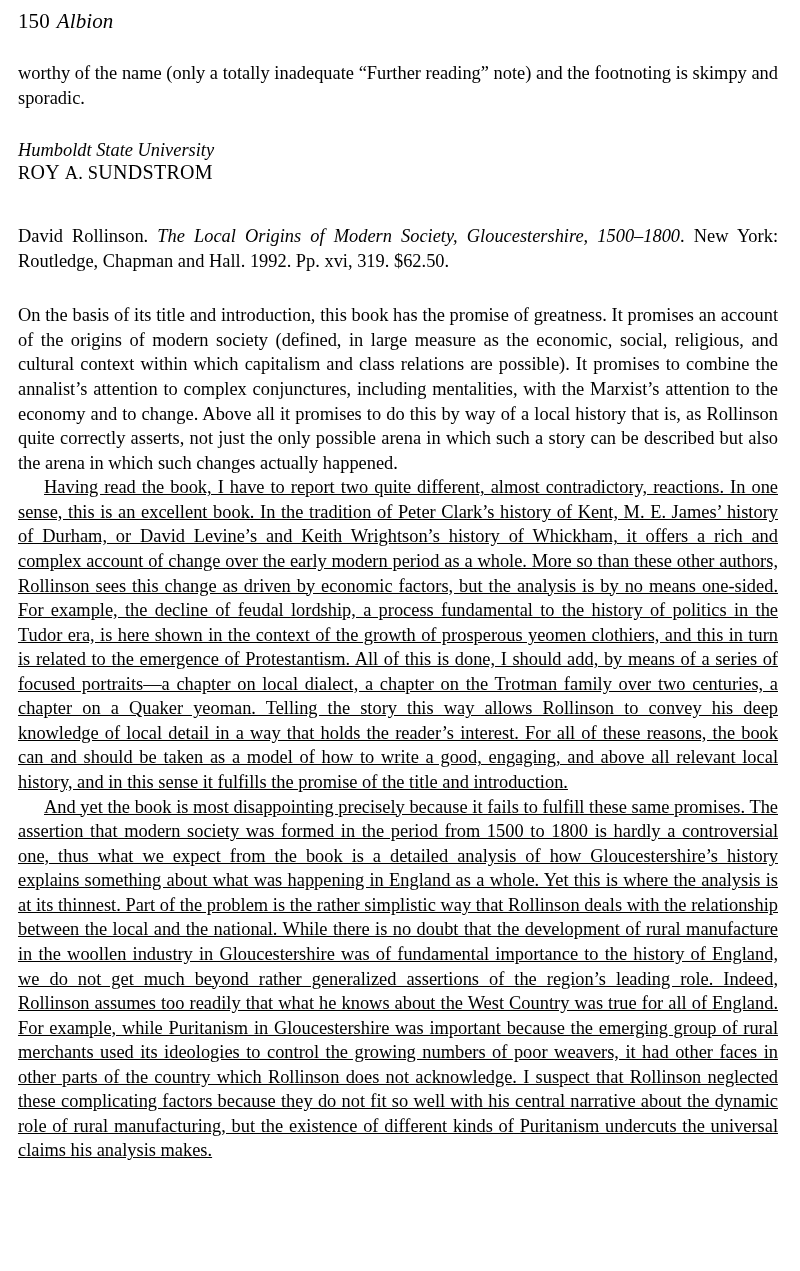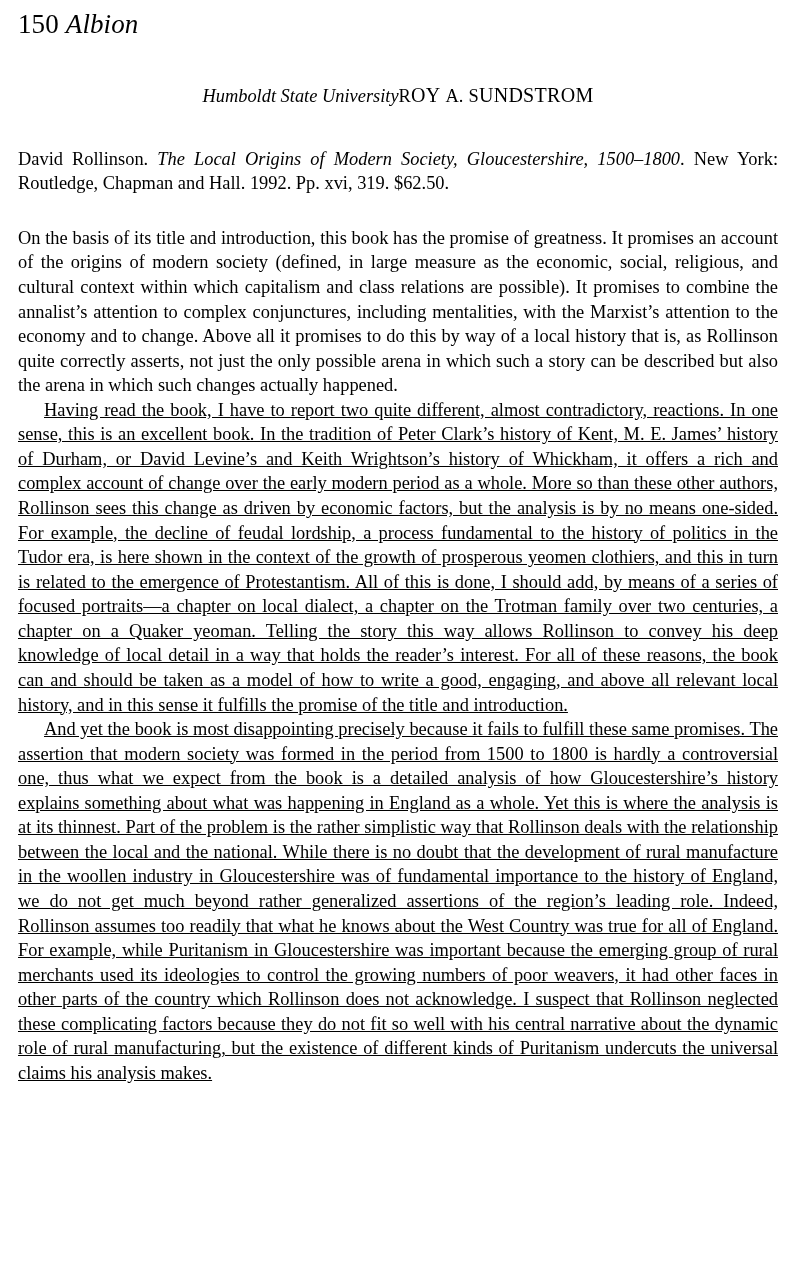--- a/index.html
+++ b/index.html
@@ -16,23 +16,23 @@
     overflow: hidden;
   }
   .page {
     position: relative;
     width: 800px;
     height: 1271px;
     box-sizing: border-box;
     padding: 10px 22px 0 18px;
   }
   .running-head {
-    font-size: 27px;
+    font-size: 21px;
     line-height: 1.1;
-    margin: 0 0 44px 0;
+    margin: 0 0 28px 0;
     letter-spacing: 0.1px;
   }
   .running-head .folio {
     font-style: normal;
   }
   .running-head .journal {
     font-style: italic;
     margin-left: 7px;
   }
   p.body-text {
@@ -45,20 +45,21 @@
   }
   p.tail-para {
     margin-bottom: 30px;
   }
   .signature-row {
     display: flex;
     align-items: baseline;
     justify-content: center;
     margin: 0 0 40px 0;
     font-size: 18.4px;
+    flex-direction: column;
   }
   .signature-affiliation {
     font-style: italic;
   }
   .signature-author {
     font-style: normal;
     letter-spacing: 0.2px;
   }
   .smallcaps-first {
     font-size: 18.4px;
@@ -86,20 +87,21 @@
 </style>
 </head>
 <body>
 
 <div class="page">
 
   <div class="running-head">
     <span class="folio">150</span><span class="journal">Albion</span>
   </div>
 
+  <p class="body-text tail-para no-indent">worthy of the name (only a totally inadequate “Further reading” note) and the footnoting is skimpy and sporadic.</p>
 
   <div class="signature-row">
     <span class="signature-affiliation">Humboldt State University</span>
     <span class="signature-author"><span class="smallcaps-first">R</span><span class="smallcaps-rest">OY</span><span class="smallcaps-first">&nbsp;</span><span class="smallcaps-first">A. </span><span class="smallcaps-first">S</span><span class="smallcaps-rest">UNDSTROM</span></span>
   </div>
 
   <p class="citation"><span>David Rollinson. </span><span class="book-title">The Local Origins of Modern Society, Gloucestershire, 1500–1800</span><span>. New York: Routledge, Chapman and Hall. 1992. Pp. xvi, 319. $62.50.</span></p>
 
   <p class="body-text no-indent">On the basis of its title and introduction, this book has the promise of greatness. It promises an account of the origins of modern society (defined, in large measure as the economic, social, religious, and cultural context within which capitalism and class relations are possible). It promises to combine the annalist’s attention to complex conjunctures, including mentalities, with the Marxist’s attention to the economy and to change. Above all it promises to do this by way of a local history that is, as Rollinson quite correctly asserts, not just the only possible arena in which such a story can be described but also the arena in which such changes actually happened.</p>
   <p class="body-text indent">Having read the book, I have to report two quite different, almost contradictory, reactions. In one sense, this is an excellent book. In the tradition of Peter Clark’s history of Kent, M. E. James’ history of Durham, or David Levine’s and Keith Wrightson’s history of Whickham, it offers a rich and complex account of change over the early modern period as a whole. More so than these other authors, Rollinson sees this change as driven by economic factors, but the analysis is by no means one-sided. For example, the decline of feudal lordship, a process fundamental to the history of politics in the Tudor era, is here shown in the context of the growth of prosperous yeomen clothiers, and this in turn is related to the emergence of Protestantism. All of this is done, I should add, by means of a series of focused portraits—a chapter on local dialect, a chapter on the Trotman family over two centuries, a chapter on a Quaker yeoman. Telling the story this way allows Rollinson to convey his deep knowledge of local detail in a way that holds the reader’s interest. For all of these reasons, the book can and should be taken as a model of how to write a good, engaging, and above all relevant local history, and in this sense it fulfills the promise of the title and introduction.</p>

